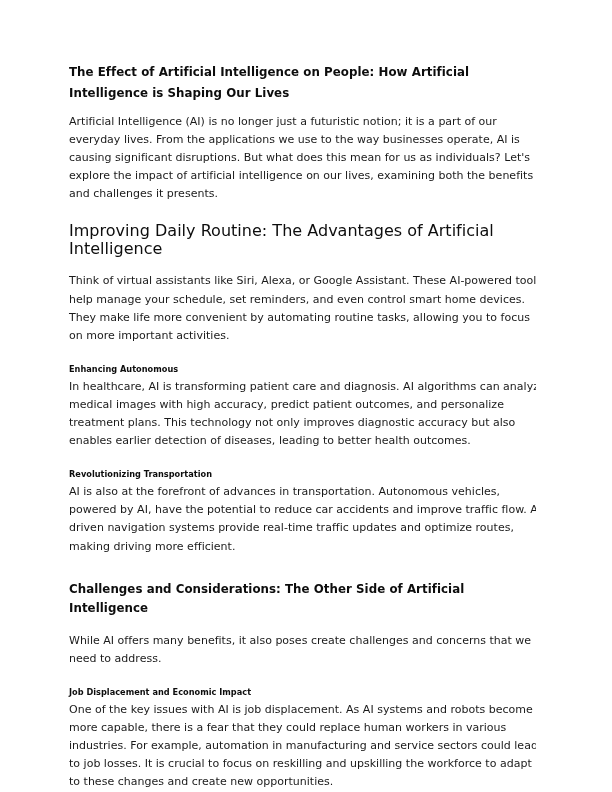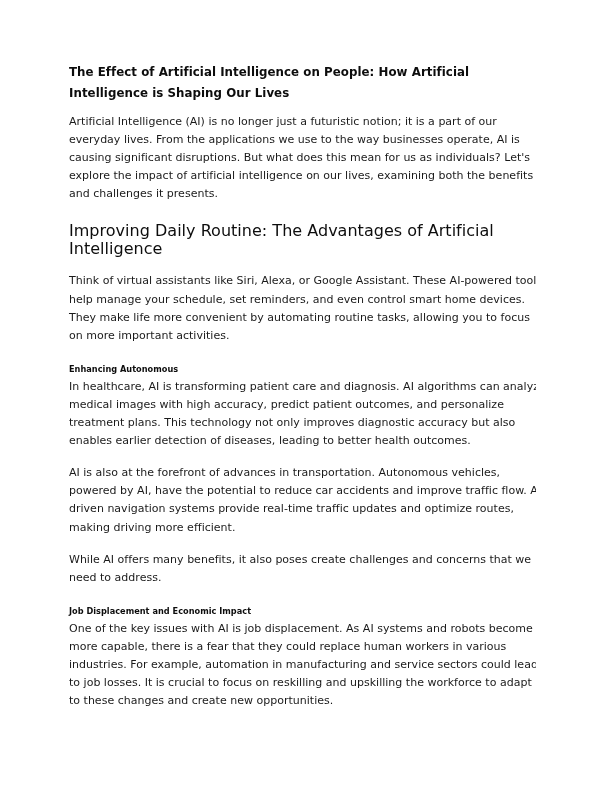--- a/index.html
+++ b/index.html
@@ -96,22 +96,24 @@
     <p class="body-text intro-paragraph">Artificial Intelligence (AI) is no longer just a futuristic notion; it is a part of our everyday lives. From the applications we use to the way businesses operate, AI is causing significant disruptions. But what does this mean for us as individuals? Let's explore the impact of artificial intelligence on our lives, examining both the benefits and challenges it presents.</p>
 
     <h2 class="section-heading">Improving Daily Routine: The Advantages of Artificial Intelligence</h2>
 
 
     <p class="body-text tight">Think of virtual assistants like Siri, Alexa, or Google Assistant. These AI-powered tools help manage your schedule, set reminders, and even control smart home devices. They make life more convenient by automating routine tasks, allowing you to focus on more important activities.</p>
 
     <h3 class="sub-heading">Enhancing Autonomous</h3>
     <p class="body-text tight">In healthcare, AI is transforming patient care and diagnosis. AI algorithms can analyze medical images with high accuracy, predict patient outcomes, and personalize treatment plans. This technology not only improves diagnostic accuracy but also enables earlier detection of diseases, leading to better health outcomes.</p>
 
+    <h3 class="sub-heading">Revolutionizing Transportation</h3>
     <p class="body-text tight">AI is also at the forefront of advances in transportation. Autonomous vehicles, powered by AI, have the potential to reduce car accidents and improve traffic flow. AI-driven navigation systems provide real-time traffic updates and optimize routes, making driving more efficient.</p>
 
+    <h2 class="section-heading-major">Challenges and Considerations: The Other Side of Artificial Intelligence</h2>
 
     <p class="body-text">While AI offers many benefits, it also poses create challenges and concerns that we need to address.</p>
 
     <h3 class="sub-heading">Job Displacement and Economic Impact</h3>
     <p class="body-text tight last">One of the key issues with AI is job displacement. As AI systems and robots become more capable, there is a fear that they could replace human workers in various industries. For example, automation in manufacturing and service sectors could lead to job losses. It is crucial to focus on reskilling and upskilling the workforce to adapt to these changes and create new opportunities.</p>
 
   </div>
 </div>
 
 </body></html>

